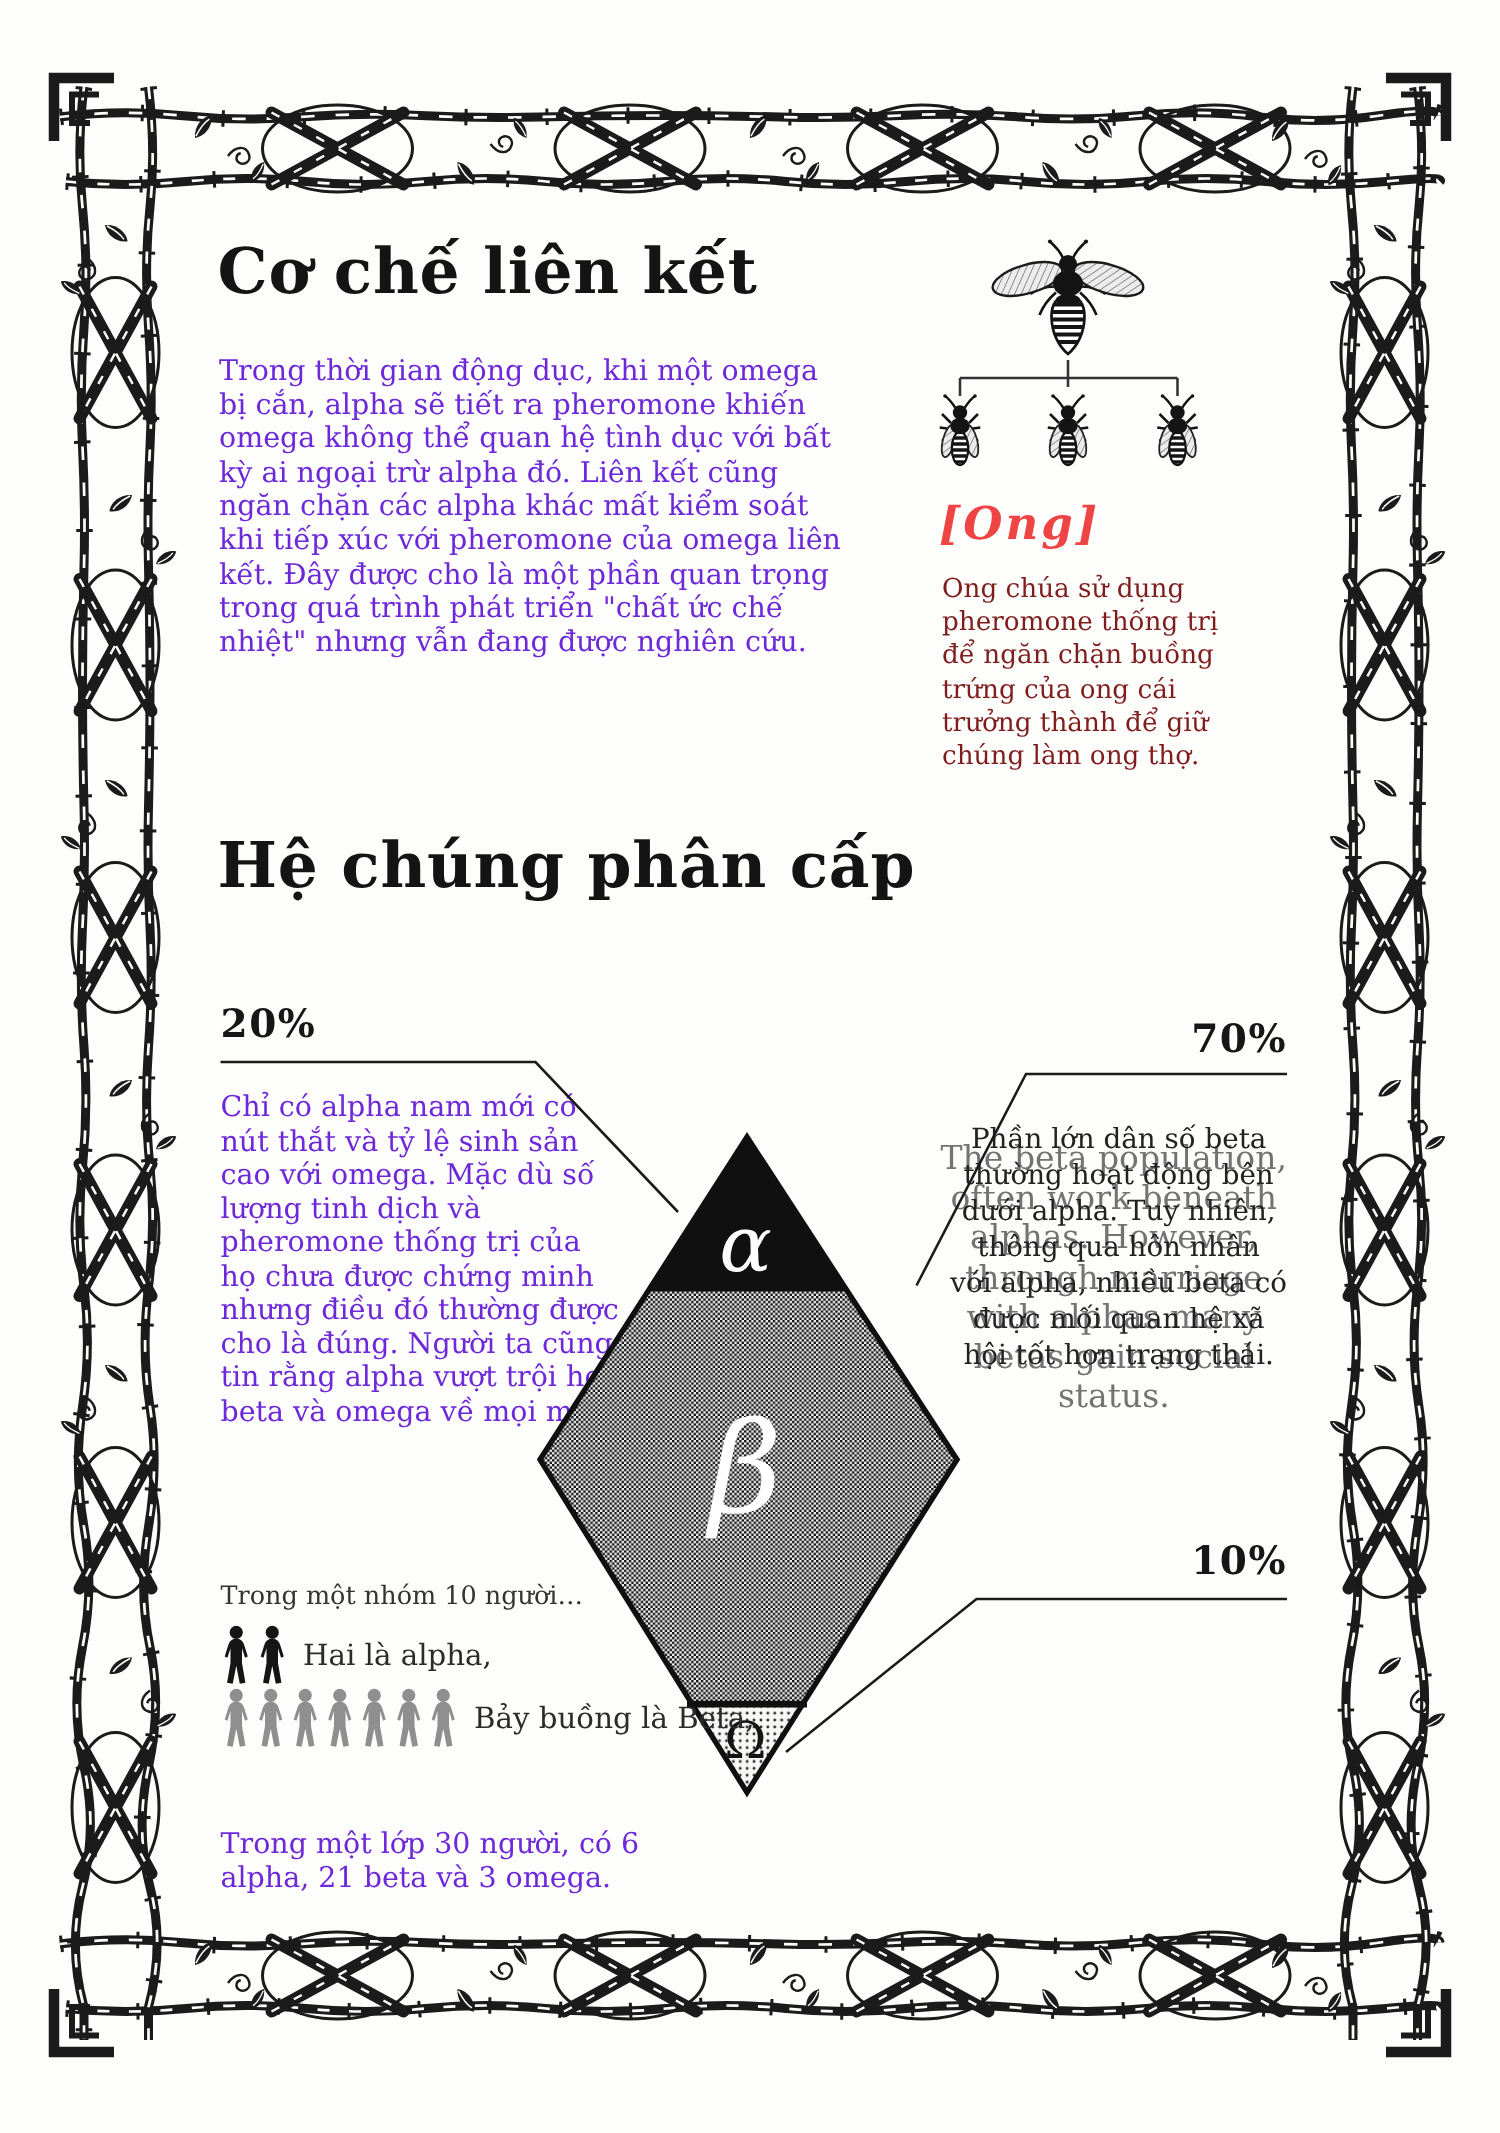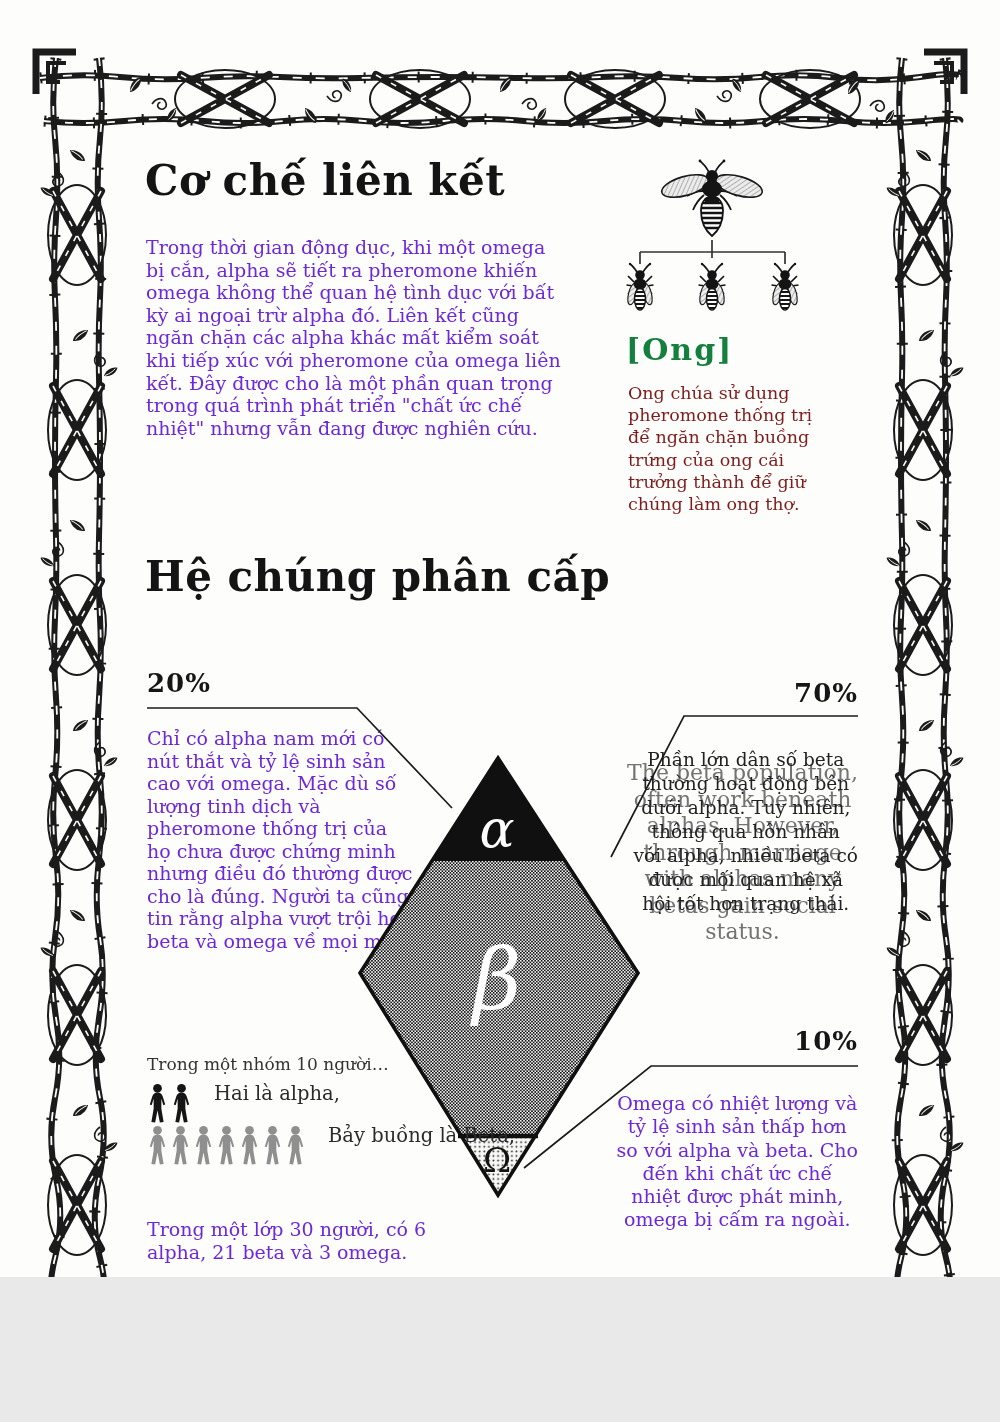--- a/index.html
+++ b/index.html
@@ -1,28 +1,28 @@
 <!DOCTYPE html>
 <html><head>
 <meta charset="utf-8">
 <style>
   html,body{margin:0;padding:0;background:#e9e9e9;}
-  #page{position:relative;width:1000px;height:1277px;background:#fdfdfc;overflow:hidden;
+  #page{position:relative;width:1000px;height:1422px;background:#fdfdfc;overflow:hidden;
         font-family:"DejaVu Serif","Liberation Serif",serif;color:#262626;}
   .abs{position:absolute;}
   .pre{white-space:pre-line;}
   .h1{font-size:42px;font-weight:700;color:#141414;letter-spacing:.5px;}
   .body-text{font-size:19px;line-height:22.6px;color:#6d28d9;}
   .small-text{font-size:17.5px;line-height:22.2px;color:#7f1d1d;}
   .pct{font-size:26px;font-weight:700;color:#161616;letter-spacing:1px;}
   .ra{text-align:center;}
   .ghost{color:#737373;font-size:22px;line-height:26.5px;}
   .vi-over{font-size:18.5px;line-height:24px;color:#222;margin-left:20px;}
-  .bee-label{font-size:30px;font-weight:700;color:#15803d;letter-spacing:2px;}
-  .person-row{position:absolute;display:flex;gap:13px;}
+  .bee-label{font-size:30px;font-weight:700;color:#ef4444;letter-spacing:2px;font-style:italic;}
+  .person-row{position:absolute;display:flex;align-items:center;gap:1px;}
   .person-row .lbl{margin-left:9px;font-size:19.5px;color:#2b2b2b;white-space:nowrap;}
   .person{width:21px;height:43px;display:block;}
   .p-alpha{fill:#151515;}
   .p-beta{fill:#8f8f8f;}
   .p-omega{fill:#ececec;stroke:#8f8f8f;stroke-width:1px;}
   svg{display:block;}
 </style>
 </head>
 <body>
 
@@ -247,26 +247,20 @@
 status.</div>
   <div class="abs pre vi-over ra" style="right:142px;top:748px">Phần lớn dân số beta
 thường hoạt động bên
 dưới alpha. Tuy nhiên,
 thông qua hôn nhân
 với alpha, nhiều beta có
 được mối quan hệ xã
 hội tốt hơn trạng thái.</div>
 
   <div class="abs pct ra" style="right:142px;top:1026px">10%</div>
-  <div class="abs pre body-text ra" style="right:142px;top:1092px;line-height:23.3px">Omega có nhiệt lượng và
-tỷ lệ sinh sản thấp hơn
-so với alpha và beta. Cho
-đến khi chất ức chế
-nhiệt được phát minh,
-omega bị cấm ra ngoài.</div>
 
   <svg class="abs" style="left:0;top:0;pointer-events:none" width="1000" height="1422" viewBox="0 0 1000 1422">
     <g stroke="#1b1b1b" stroke-width="1.7" fill="none">
       <path d="M147,708 H357 L452,808"></path>
       <path d="M858,716 H684 L611,857"></path>
       <path d="M858,1066 H651 L524,1168"></path>
     </g>
     <polygon points="498,758 638,973 498,1195 360,973" fill="url(#betaFill)"></polygon>
     <polygon points="498,758 563.5,861 432.5,861" fill="#101010"></polygon>
     <polygon points="461,1136 535,1136 498,1195" fill="url(#omegaFill)"></polygon>

